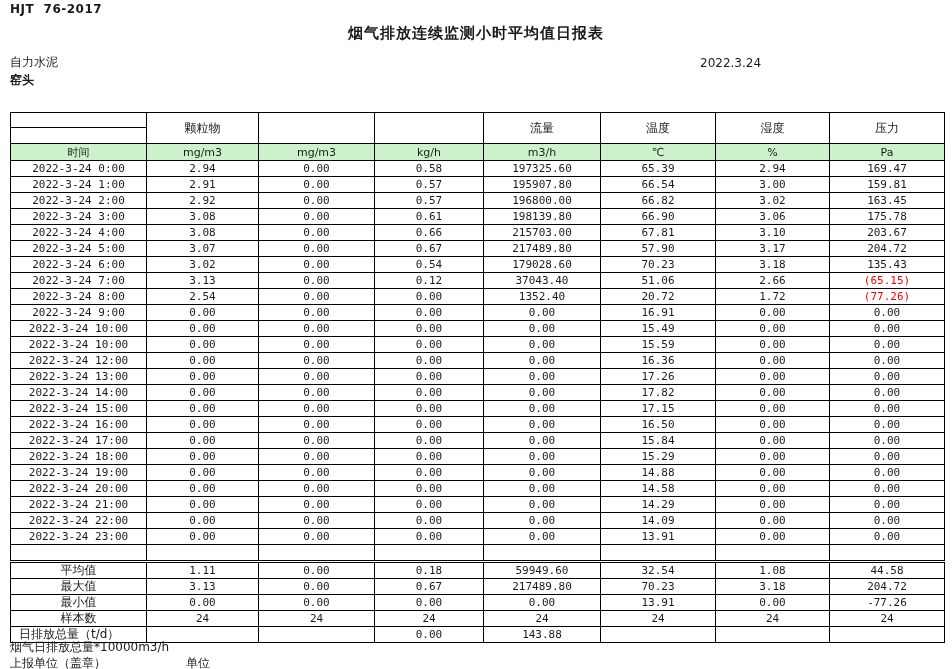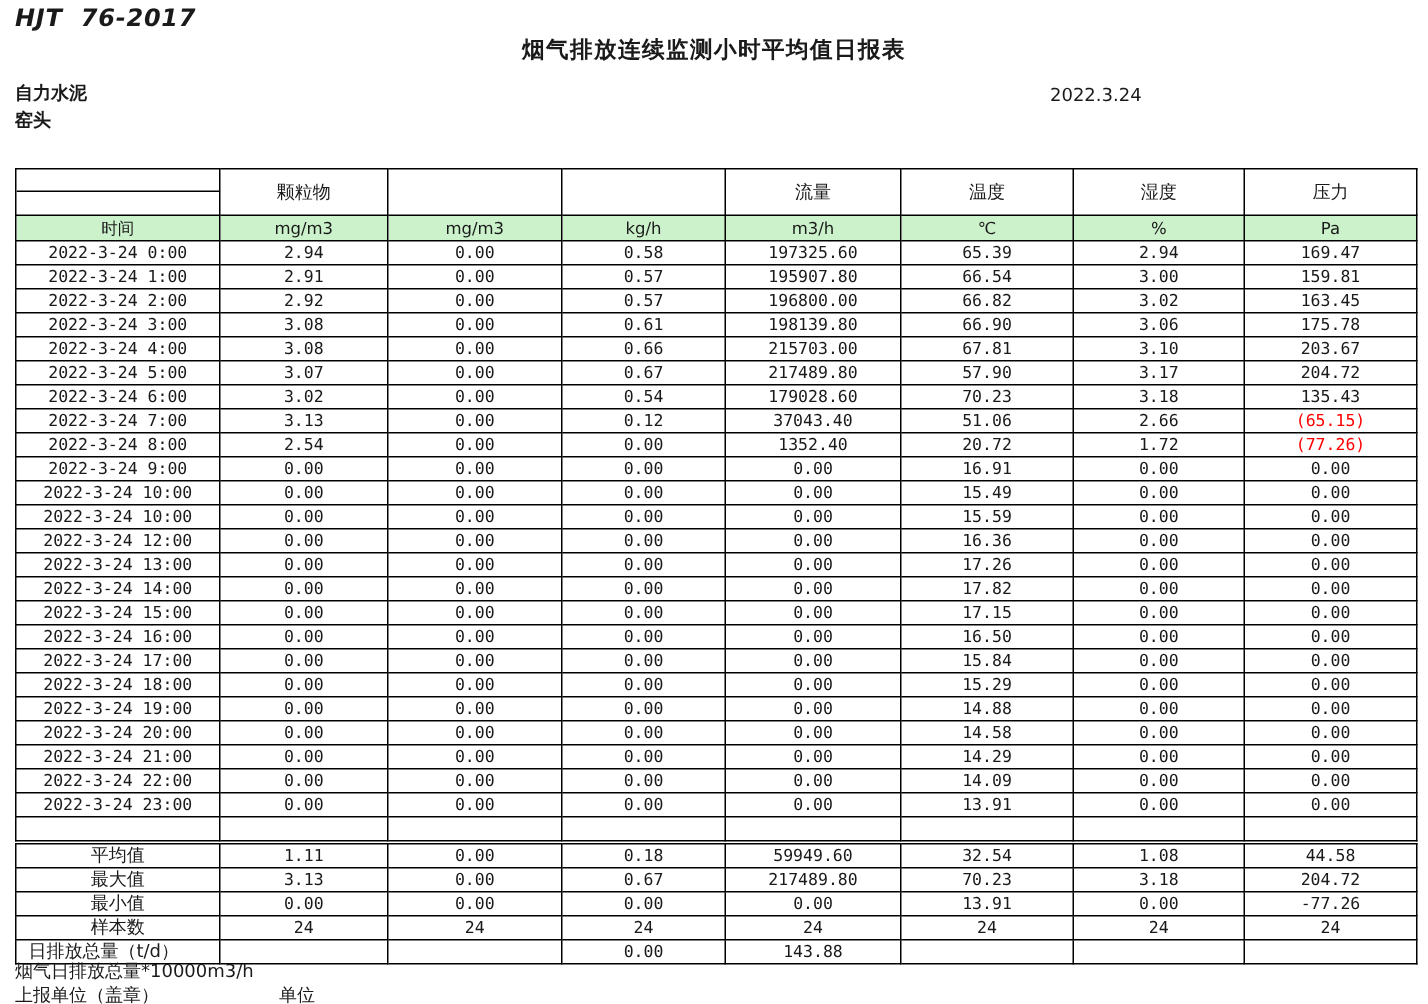--- a/index.html
+++ b/index.html
@@ -5,23 +5,23 @@
   * { box-sizing: border-box; margin: 0; padding: 0; }
   html, body {
     width: 952px; height: 669px;
     background: #ffffff;
     color: #1a1a1a;
     font-family: "DejaVu Sans", "Liberation Sans", sans-serif;
     position: relative;
     overflow: hidden;
   }
   .abs { position: absolute; white-space: pre; }
-  #standard-code { left: 10px; top: 2px; font-size: 16px; font-weight: bold; letter-spacing: .5px; font-style: italic; }
+  #standard-code { left: 10px; top: 2px; font-size: 12px; font-weight: bold; letter-spacing: .5px; }
   #report-title { left: 0; right: 0; top: 24px; text-align: center; font-size: 15px; font-weight: bold; letter-spacing: 1px; }
-  #company-name { left: 10px; top: 54px; font-size: 12px; font-weight: bold; }
+  #company-name { left: 10px; top: 54px; font-size: 12px; font-weight: normal; }
   #report-date  { left: 700px; top: 56px; font-size: 12px; }
   #station-name { left: 10px; top: 72px; font-size: 12px; font-weight: bold; }
 
   table.report {
     position: absolute;
     left: 10px;
     border-collapse: collapse;
     table-layout: fixed;
     width: 934px;
     font-size: 11px;

